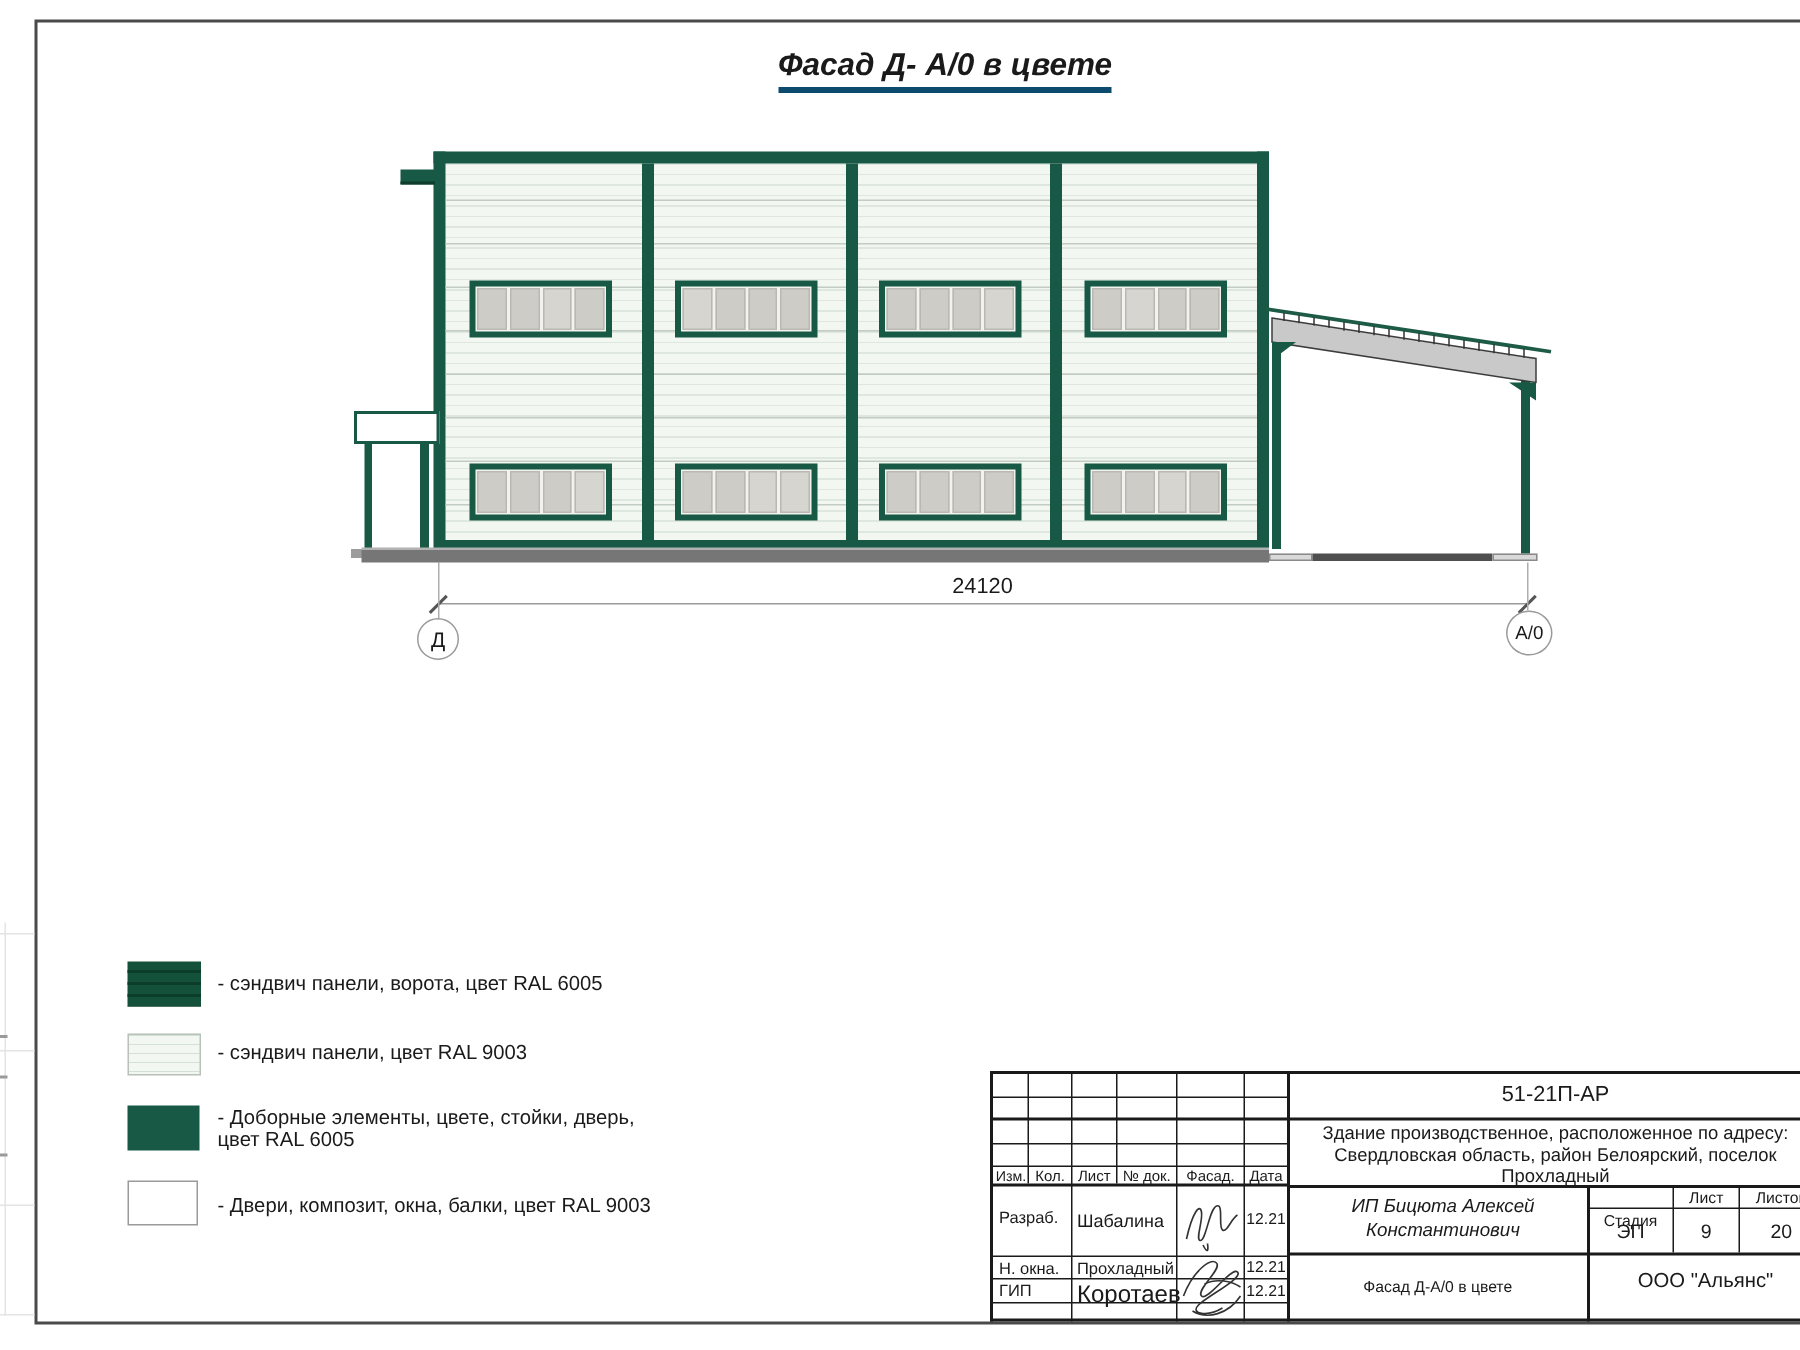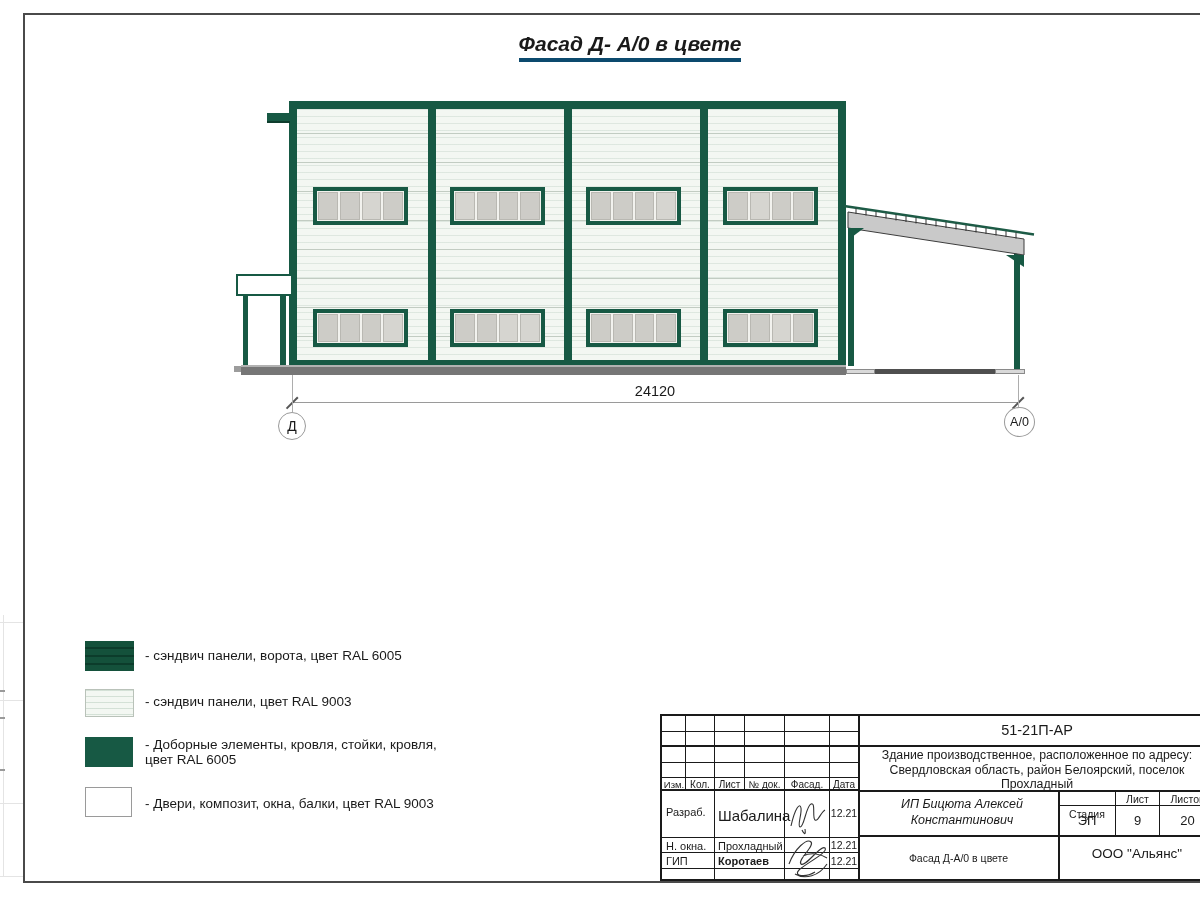--- a/index.html
+++ b/index.html
@@ -186,21 +186,21 @@
 
   <div>
     <div class="legend-swatch sw-gate" style="top:641px;width:49px;height:30px;"></div>
     <div class="legend-text" style="top:648px;">- сэндвич панели, ворота, цвет RAL 6005</div>
 
     <div class="legend-swatch sw-light" style="top:689px;width:49px;height:28px;"></div>
     <div class="legend-text" style="top:694px;">- сэндвич панели, цвет RAL 9003</div>
 
     <div class="legend-swatch sw-solid" style="top:737px;width:48px;height:30px;"></div>
     <div class="legend-text" style="top:737px;">
-      <div>- Доборные элементы, кровля, стойки, кровля,</div>
+      <div>- Доборные элементы, цвете, стойки, дверь,</div>
       <div>цвет RAL 6005</div>
     </div>
 
     <div class="legend-swatch sw-white" style="top:787px;width:47px;height:30px;"></div>
     <div class="legend-text" style="top:796px;">- Двери, композит, окна, балки, цвет RAL 9003</div>
   </div>
 
   <div class="tblock">
 
     <div class="tbl-v" style="left:23px;top:0;width:1px;height:73px;"></div>
@@ -226,29 +226,29 @@
     <div class="tbl-h" style="left:0;top:152px;width:196px;height:1px;"></div>
 
     <div class="tb-txt" style="left:1px;top:63px;width:22px;text-align:center;font-size:9.5px;">Изм.</div>
     <div class="tb-txt" style="left:24px;top:63px;width:28px;text-align:center;font-size:10px;">Кол.</div>
     <div class="tb-txt" style="left:53px;top:63px;width:29px;text-align:center;font-size:10px;">Лист</div>
     <div class="tb-txt" style="left:83px;top:63px;width:39px;text-align:center;font-size:10px;">№ док.</div>
     <div class="tb-txt" style="left:123px;top:63px;width:44px;text-align:center;font-size:10px;">Фасад.</div>
     <div class="tb-txt" style="left:168px;top:63px;width:28px;text-align:center;font-size:10px;">Дата</div>
 
     <div class="tb-txt" style="left:4px;top:90px;font-size:11px;">Разраб.</div>
-    <div class="tb-txt" style="left:56px;top:91px;font-size:15px;">Шабалина</div>
+    <div class="tb-txt" style="left:56px;top:91px;font-size:12px;">Шабалина</div>
     <div class="tb-txt" style="left:168px;top:91px;width:28px;text-align:center;font-size:10.5px;">12.21</div>
 
     <div class="tb-txt" style="left:4px;top:124px;font-size:11px;">Н. окна.</div>
     <div class="tb-txt" style="left:56px;top:124px;font-size:11px;">Прохладный</div>
     <div class="tb-txt" style="left:168px;top:123px;width:28px;text-align:center;font-size:10.5px;">12.21</div>
 
     <div class="tb-txt" style="left:4px;top:139px;font-size:11px;">ГИП</div>
-    <div class="tb-txt" style="left:56px;top:139px;font-size:11px;font-weight:bold;">Коротаев</div>
+    <div class="tb-txt" style="left:56px;top:139px;font-size:16px;">Коротаев</div>
     <div class="tb-txt" style="left:168px;top:139px;width:28px;text-align:center;font-size:10.5px;">12.21</div>
 
     <svg class="sig" style="left:126px;top:80px;" width="40" height="42" viewBox="0 0 40 42">
       <path d="M3 30 C7 12 12 6 13 12 C14 18 9 30 12 31 C16 32 18 10 23 8 C28 6 24 22 27 24 C30 26 33 16 37 14 M14 34 C16 38 18 40 17 33" fill="none" stroke="#333" stroke-width="1.1"></path>
     </svg>
     <svg class="sig" style="left:123px;top:118px;" width="47" height="48" viewBox="0 0 47 48">
       <path d="M4 30 C10 14 22 4 26 8 C30 12 12 26 16 30 C20 34 36 10 40 14 C44 18 20 30 14 36 C8 42 20 44 30 38 M10 40 C20 46 34 42 42 30 M18 22 C26 18 36 20 42 24" fill="none" stroke="#333" stroke-width="1.1"></path>
     </svg>
 
     <div class="tb-txt ctr" style="left:197px;top:6px;width:356px;font-size:14.5px;">51-21П-АР</div>

